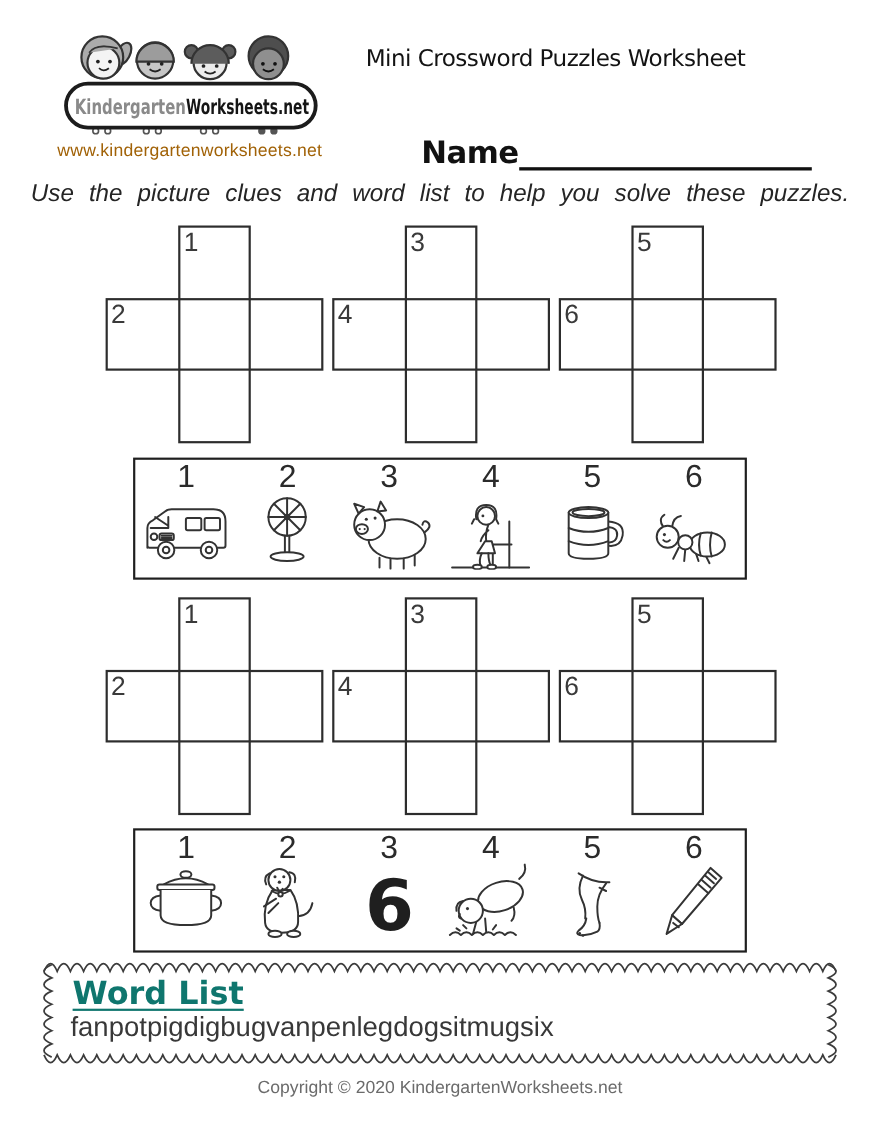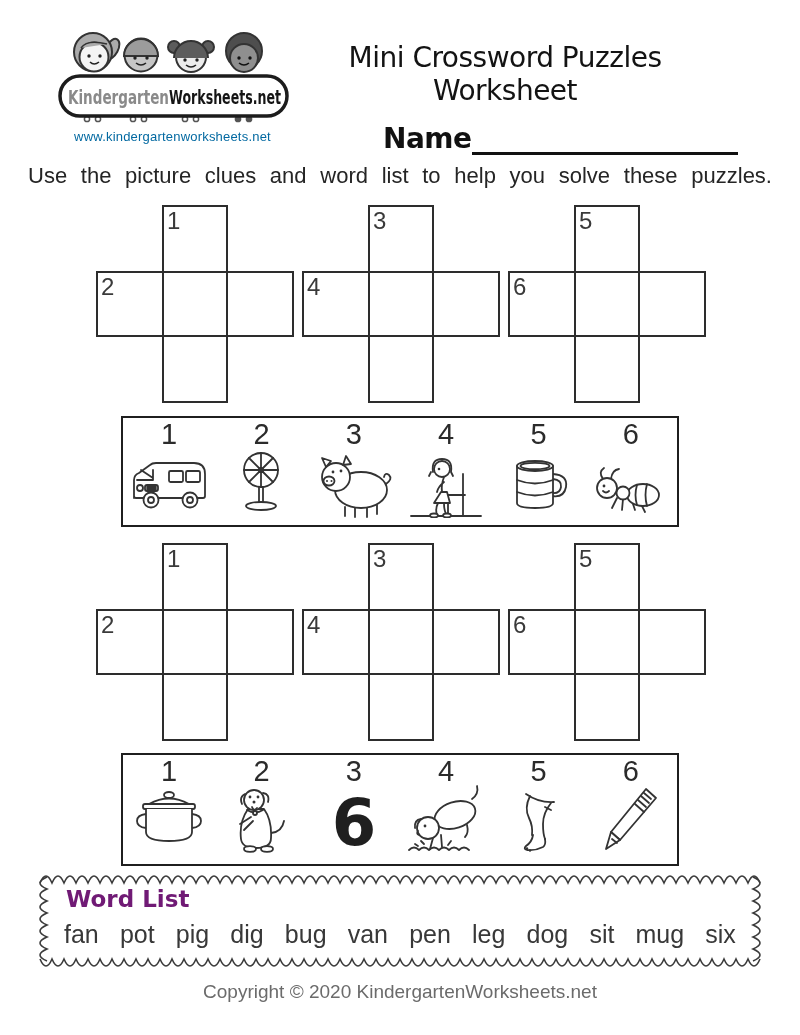--- a/index.html
+++ b/index.html
@@ -2,28 +2,28 @@
 <html><head>
 <meta charset="utf-8">
 <style>
   html,body{margin:0;padding:0;background:#ffffff;}
   .page{position:relative;width:800px;height:1035px;background:#fff;overflow:hidden;
         font-family:"Liberation Sans",sans-serif;color:#222;}
 
   
   .logo-wrap{position:absolute;left:57px;top:20px;width:235px;height:107px;}
   .www{position:absolute;left:40px;top:129px;width:265px;text-align:center;
-       font-size:13px;color:#0369a1;letter-spacing:.2px;}
+       font-size:16px;color:#a16207;letter-spacing:.2px;}
   .title{position:absolute;left:286px;top:41px;width:438px;text-align:center;
-         font-size:28px;color:#131313;font-family:"DejaVu Sans",sans-serif;letter-spacing:-.5px;}
+         font-size:21px;color:#131313;font-family:"DejaVu Sans",sans-serif;letter-spacing:-.5px;}
   .name-row{position:absolute;left:383px;top:120px;display:flex;align-items:flex-end;}
   .name-label{font-size:28px;font-weight:700;color:#111;font-family:"DejaVu Sans",sans-serif;letter-spacing:-.5px;}
   .name-line{width:266px;height:32px;border-bottom:3px solid #111;}
   .instruction{position:absolute;left:28px;top:163px;width:744px;font-size:22px;color:#252525;
-               text-align:justify;text-align-last:justify;}
+               text-align:justify;text-align-last:justify;font-style:italic;}
 
   
   .grid{position:absolute;width:198px;height:198px;}
   .gv{position:absolute;left:66px;top:0;width:66px;height:198px;
       border:2px solid #2d2d2d;box-sizing:border-box;}
   .gh{position:absolute;left:0;top:66px;width:198px;height:66px;
       border:2px solid #2d2d2d;box-sizing:border-box;}
   .gnum{position:absolute;font-size:24px;color:#3a3a3a;line-height:1;}
   .gnum.down{left:71px;top:4px;}
   .gnum.across{left:5px;top:70px;}
@@ -36,28 +36,28 @@
   .art{width:90px;height:72px;margin-top:-3px;}
   .art path,.art circle,.art ellipse,.art rect,.art polygon,.art line{
        fill:none;stroke:#333;stroke-width:1.8;stroke-linecap:round;stroke-linejoin:round;}
   .art .fw{fill:#fff;}
   .art .fk{fill:#333;stroke:none;}
 
   
   .wordlist{position:absolute;left:38px;top:874px;width:724px;height:94px;}
   .wavy{position:absolute;left:0;top:0;}
   .wavy path{fill:none;stroke:#3c3c3c;stroke-width:1.6;}
-  .wl-title{position:absolute;left:28px;top:12px;font-size:23px;font-weight:700;color:#701a75;
-            font-family:"DejaVu Sans",sans-serif;text-underline-offset:4px;}
+  .wl-title{position:absolute;left:28px;top:12px;font-size:29px;font-weight:700;color:#0f766e;
+            font-family:"DejaVu Sans",sans-serif;text-decoration:underline;text-underline-offset:4px;}
   .wl-words{position:absolute;left:26px;top:46px;width:672px;display:flex;
-            justify-content:space-between;font-size:25px;color:#383838;}
+            justify-content:flex-start;font-size:25px;color:#383838;}
 
   
   .footer{position:absolute;left:0;top:979px;width:800px;text-align:center;
-          font-size:19px;color:#6b6b6b;line-height:1.4;}
+          font-size:16px;color:#6b6b6b;line-height:1.4;}
 </style>
 </head>
 <body>
 
 <div class="page">
 
   <div class="logo-wrap">
     <svg width="235" height="107" viewBox="0 0 235 107">
 
       <g stroke="#333" stroke-width="2">

